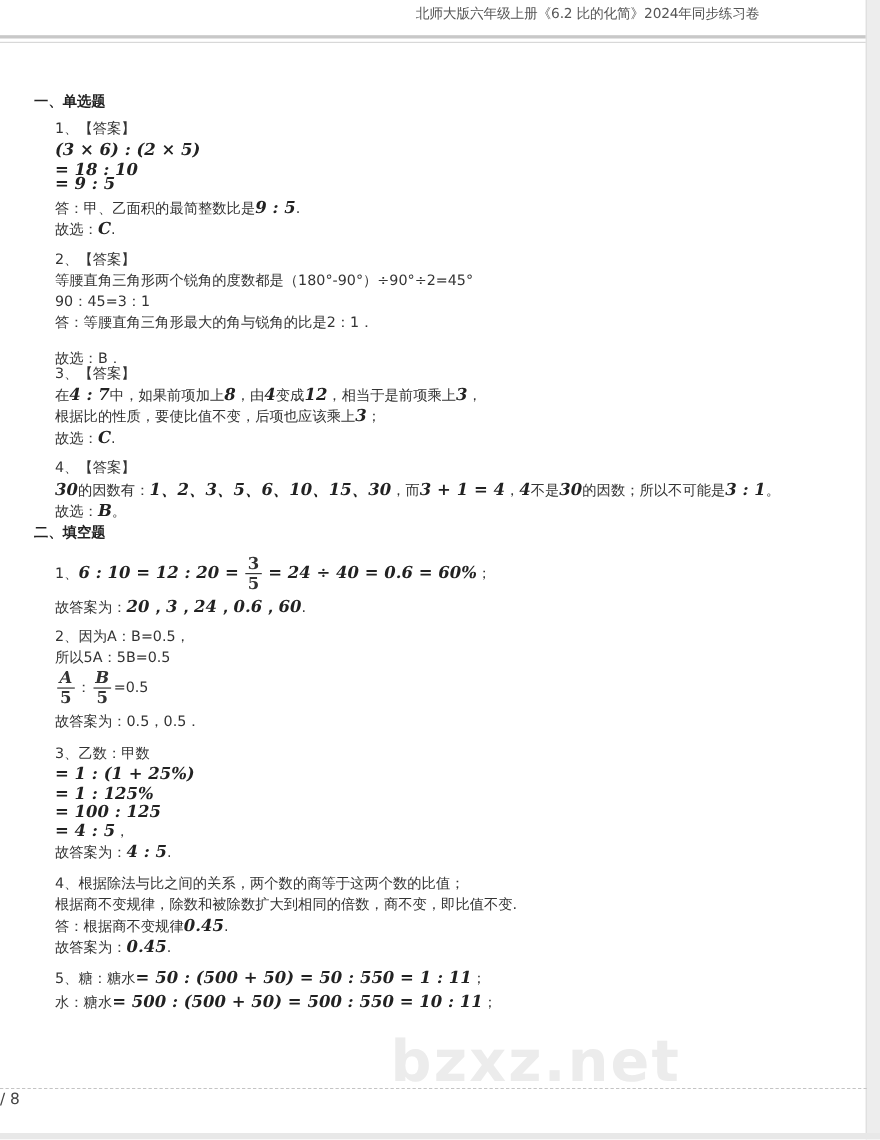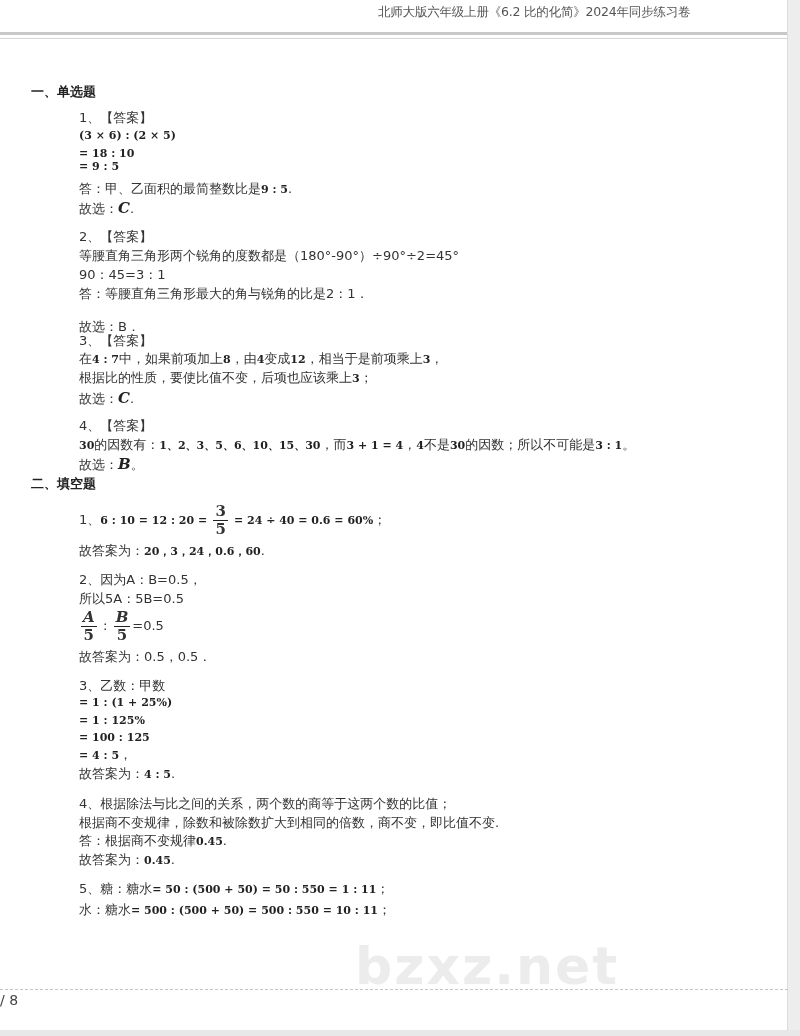--- a/index.html
+++ b/index.html
@@ -26,23 +26,23 @@
   }
   .right-gutter {
     position: absolute; right: 0; top: 0; width: 12px; height: 1036px;
     background: #ededed; border-left: 1px solid #dcdcdc;
   }
   .content { position: absolute; left: 0; top: 0; width: 788px; }
   .sec-title {
     position: absolute; left: 31px; font-size: 13px; font-weight: bold; color: #222;
   }
   .line {
-    position: absolute; left: 50px; font-size: 13px; line-height: 16px; white-space: nowrap; color: #333; margin-left: 29px;
+    position: absolute; left: 50px; font-size: 13px; line-height: 16px; white-space: nowrap; color: #333;
   }
-  .math { font-family: "DejaVu Serif", "Liberation Serif", serif; font-weight: bold; font-size: 11px; color: #222; }
+  .math { font-family: "DejaVu Serif", "Liberation Serif", serif; font-weight: bold; font-size: 15px; color: #222; font-style: italic; }
   .mathi { font-family: "DejaVu Serif", "Liberation Serif", serif; font-weight: bold; font-style: italic; font-size: 15px; color: #222; }
   .frac { display: inline-block; vertical-align: middle; text-align: center; margin: 0 2px; }
   .frac .num, .frac .den { display: block; font-family: "DejaVu Serif", serif; font-weight: bold; font-size: 15px; line-height: 17px; padding: 0 2px; }
   .frac .num { border-bottom: 1.3px solid #222; }
   .watermark {
     position: absolute; left: 355px; top: 895px; font-family: "DejaVu Sans", sans-serif;
     font-weight: bold; font-size: 52px; color: #ececec; letter-spacing: 2px; white-space: nowrap; margin-top: 41px;
   }
   .footer-rule {
     position: absolute; left: 0; top: 989px; width: 788px; border-top: 1px dashed #c4c4c4;

